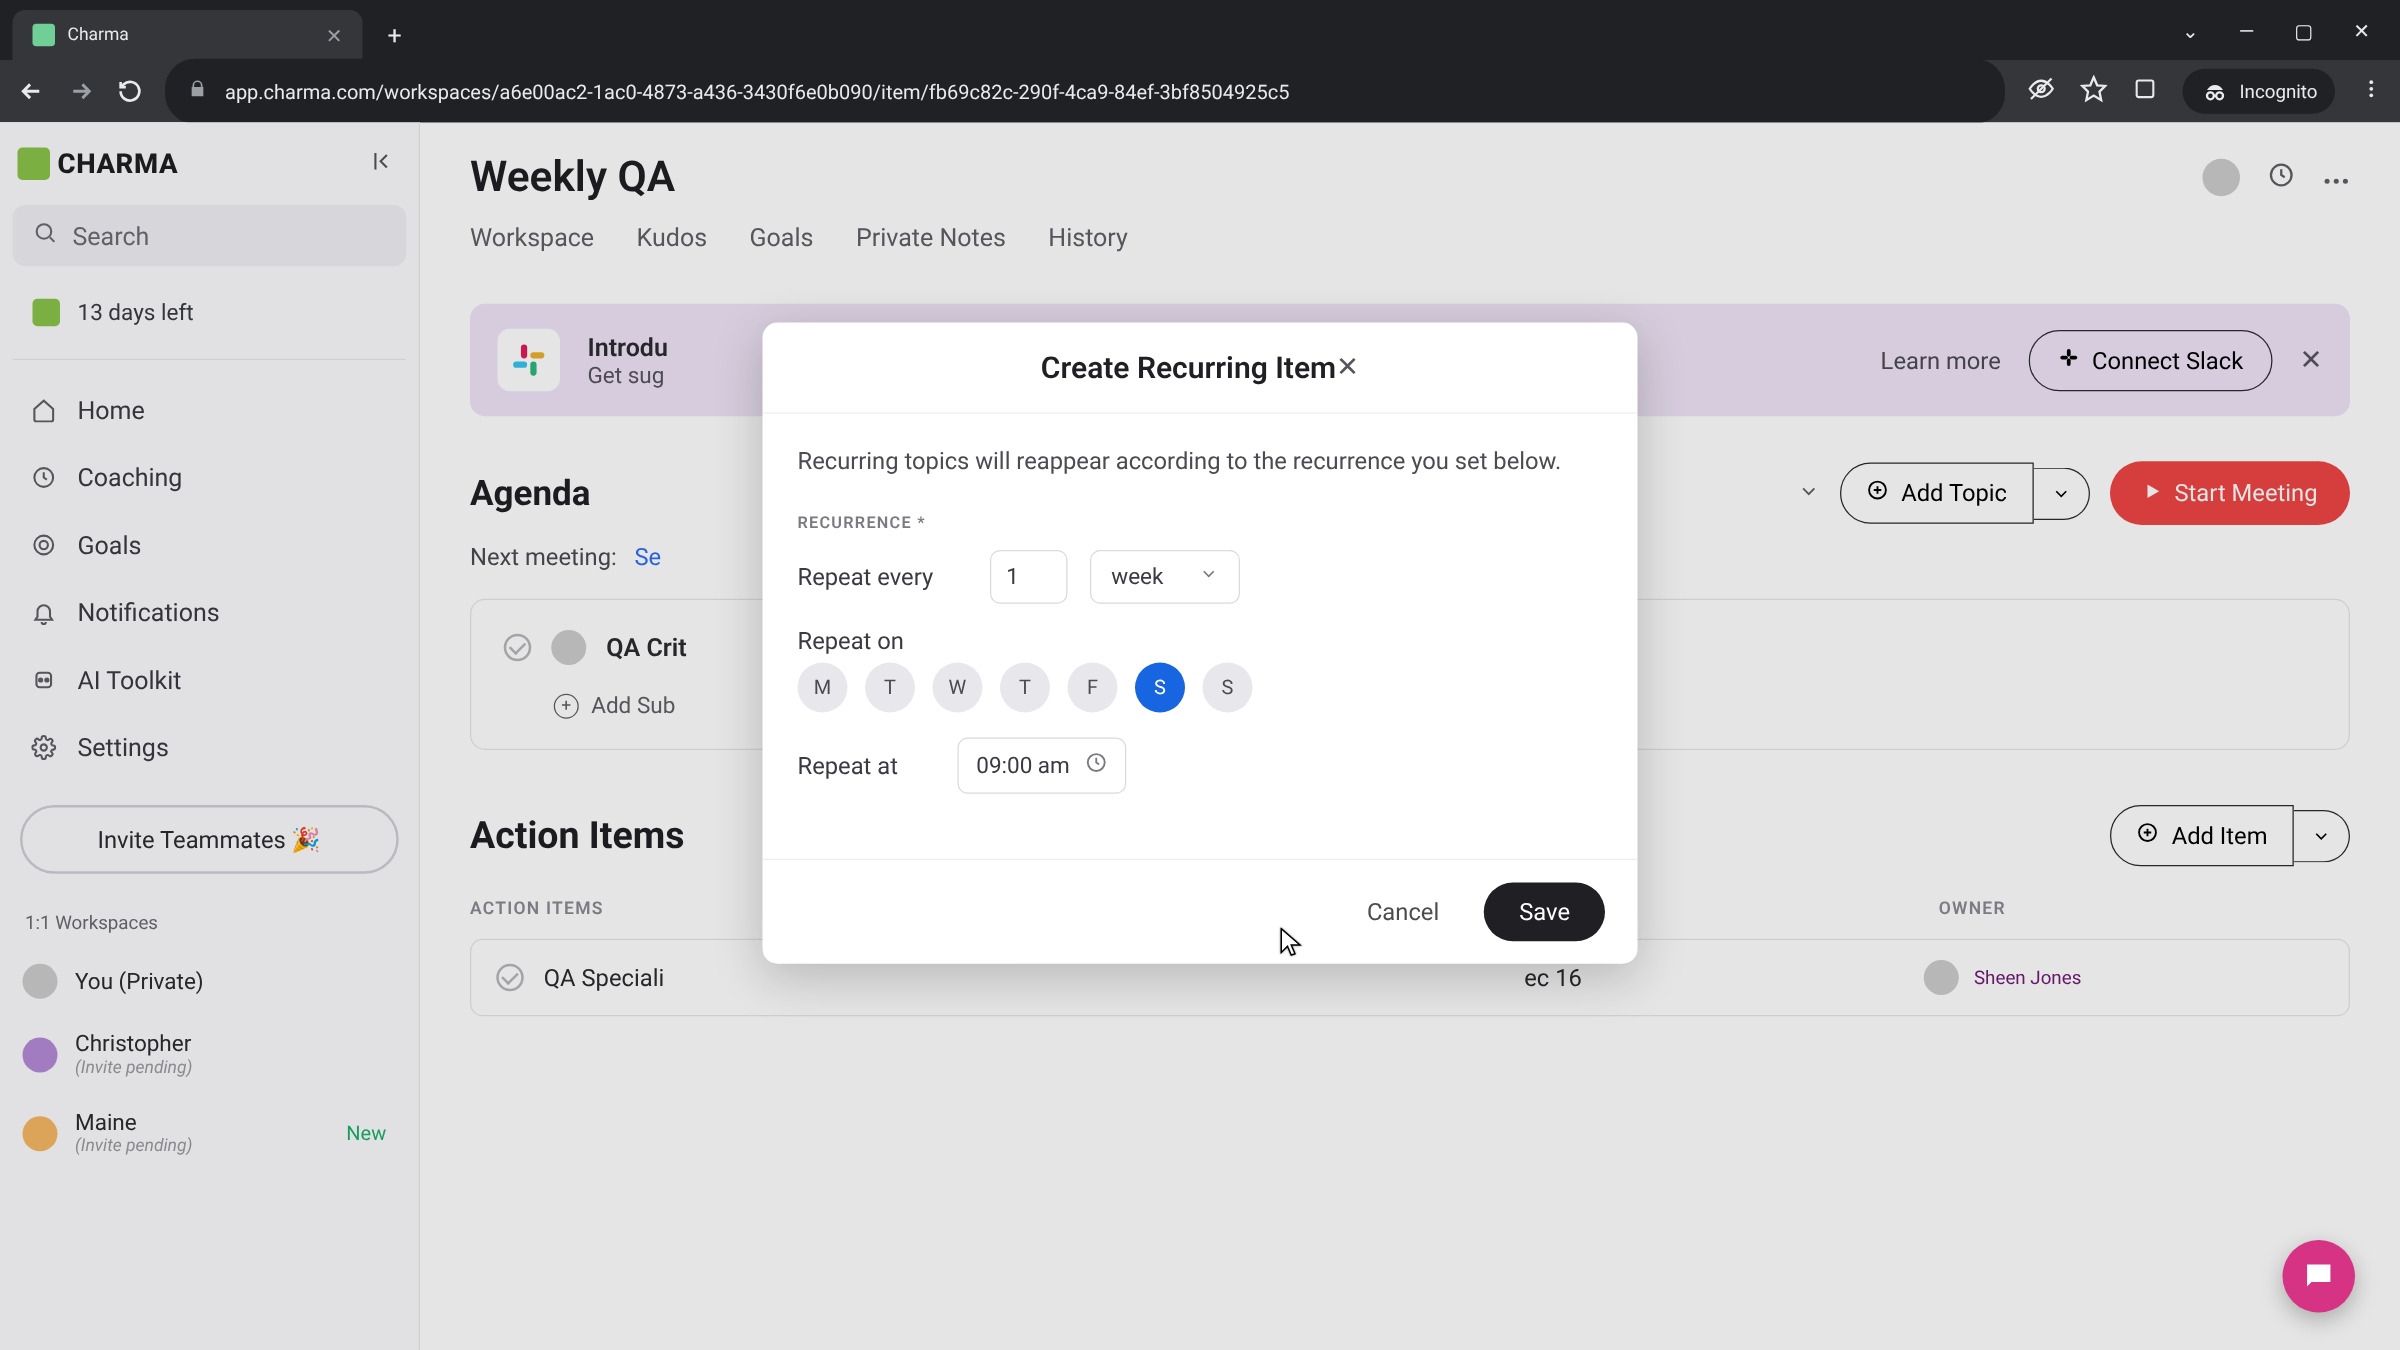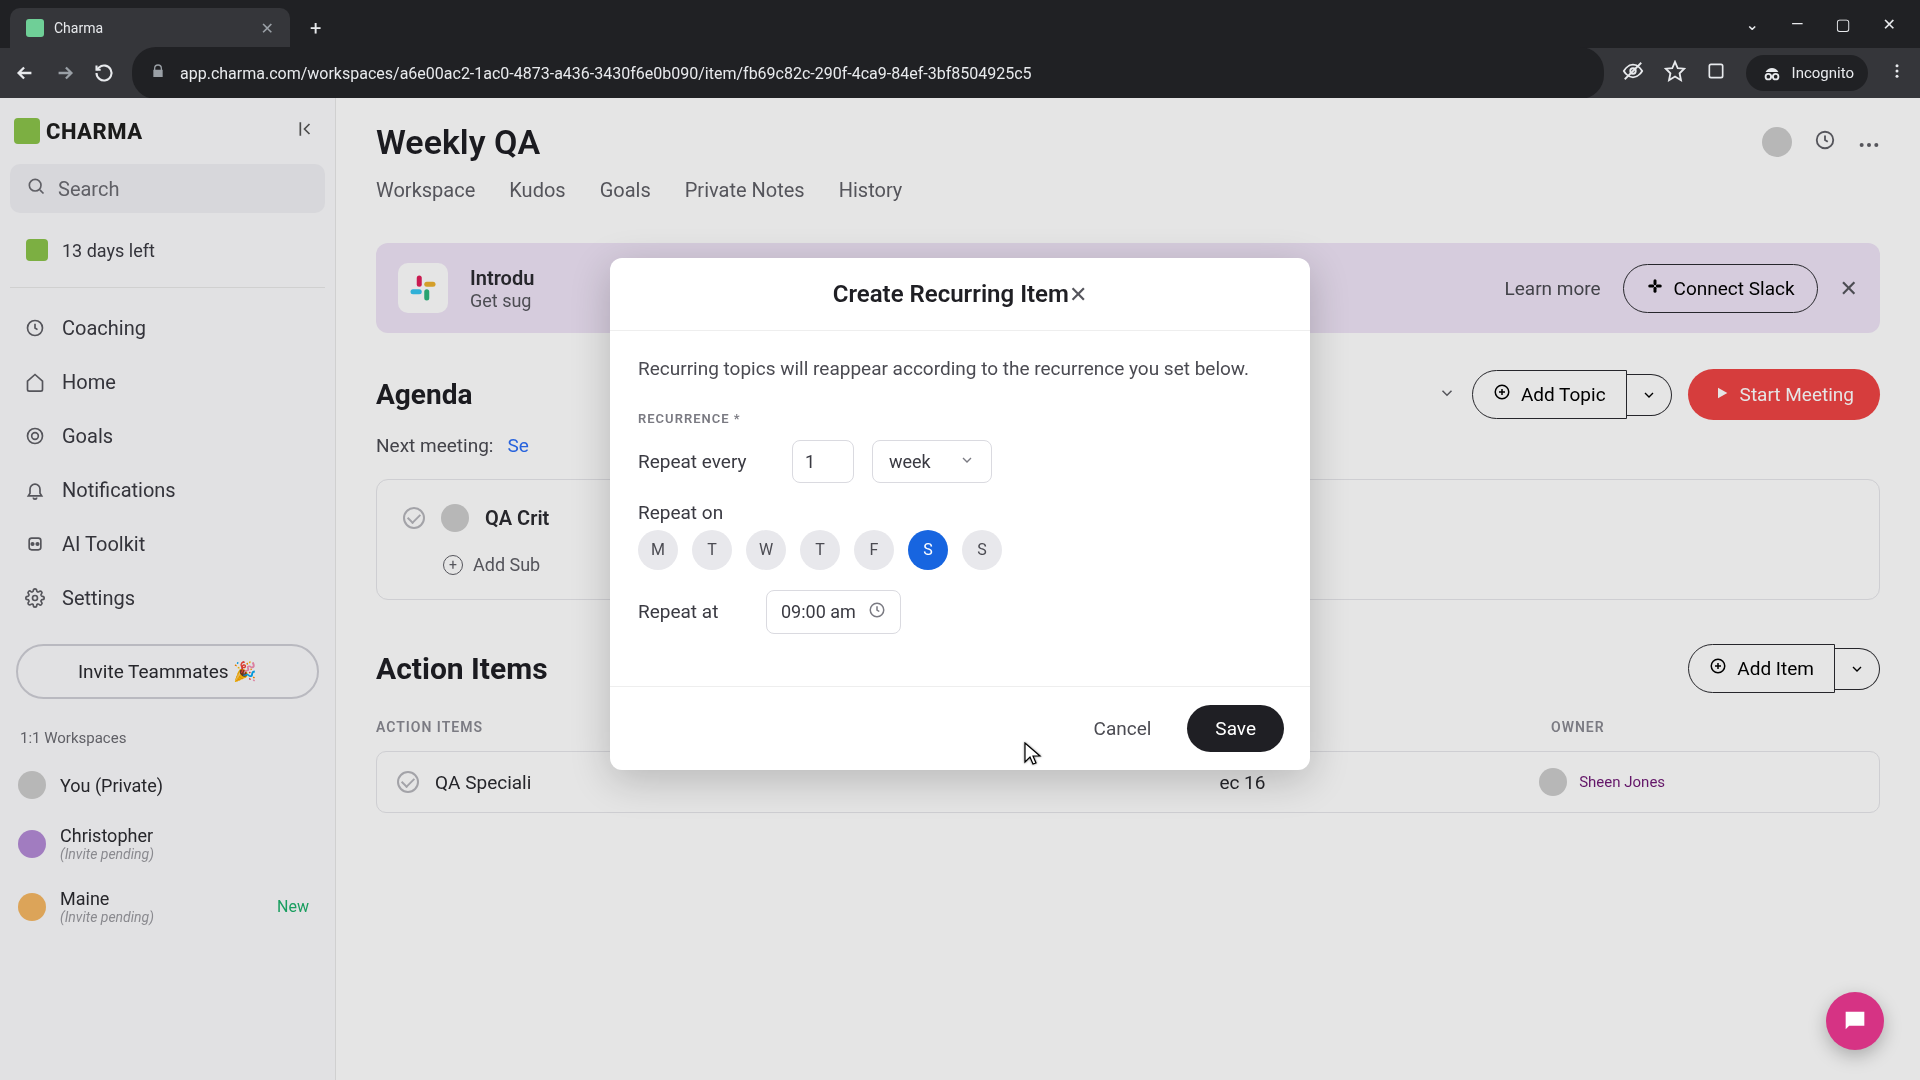--- a/index.html
+++ b/index.html
@@ -232,33 +232,33 @@
     <div class="trial-row">
       <span class="trial-mark"></span>
       <span>13 days left</span>
     </div>
 
     <div class="nav-divider"></div>
 
     <div class="nav-item">
       <span class="nico">
           <svg width="20" height="20" viewBox="0 0 24 24" fill="none" stroke="currentColor" stroke-width="2">
-            <circle cx="12" cy="12" r="9"></circle>
-            <path d="M12 7v5l3 2"></path>
-          </svg>
-        </span>
-      <span>Coaching</span>
+            <path d="M3 11l9-8 9 8v10a2 2 0 0 1-2 2H5a2 2 0 0 1-2-2V11z"></path>
+          </svg>
+        </span>
+      <span>Home</span>
     </div>
     <div class="nav-item">
       <span class="nico">
           <svg width="20" height="20" viewBox="0 0 24 24" fill="none" stroke="currentColor" stroke-width="2">
-            <path d="M3 11l9-8 9 8v10a2 2 0 0 1-2 2H5a2 2 0 0 1-2-2V11z"></path>
-          </svg>
-        </span>
-      <span>Home</span>
+            <circle cx="12" cy="12" r="9"></circle>
+            <path d="M12 7v5l3 2"></path>
+          </svg>
+        </span>
+      <span>Coaching</span>
     </div>
     <div class="nav-item">
       <span class="nico">
           <svg width="20" height="20" viewBox="0 0 24 24" fill="none" stroke="currentColor" stroke-width="2">
             <circle cx="12" cy="12" r="9"></circle>
             <circle cx="12" cy="12" r="4"></circle>
           </svg>
         </span>
       <span>Goals</span>
     </div>

